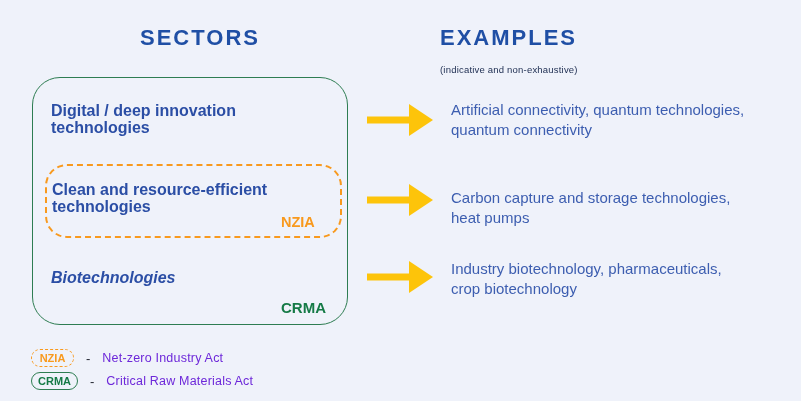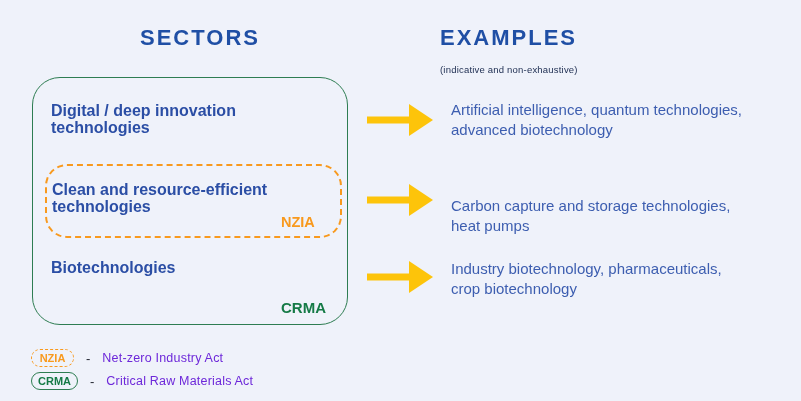--- a/index.html
+++ b/index.html
@@ -30,36 +30,36 @@
     border:2px dashed #f8991d;border-radius:22px;box-sizing:border-box;
   }
 
   
   .sector-label{
     position:absolute;color:#2b4ea5;font-weight:bold;
     font-size:16px;line-height:17px;white-space:nowrap;
   }
   .sector-digital{left:51px;top:102px;}
   .sector-clean{left:52px;top:181px;}
-  .sector-bio{left:51px;top:259px;}
+  .sector-bio{left:51px;top:269px;font-style:italic;}
 
   .tag{position:absolute;font-weight:bold;white-space:nowrap;}
   .nzia-tag{left:281px;top:214px;color:#f8991d;font-size:14.5px;}
   .crma-tag{left:281px;top:299px;color:#157a46;font-size:15px;}
 
   
   .arrow{position:absolute;left:367px;width:66px;height:32px;}
   .arrow-1{top:104px;} .arrow-2{top:184px;} .arrow-3{top:261px;}
 
   
   .example{
     position:absolute;left:451px;color:#3d5eb0;
     font-size:15px;line-height:20px;white-space:nowrap;
   }
-  .example-1{top:100px;} .example-2{top:196px;} .example-3{top:259px;}
+  .example-1{top:100px;} .example-2{top:188px;} .example-3{top:259px;}
 
   
   .legend-row{position:absolute;left:31px;display:flex;align-items:center;}
   .legend-row-1{top:349px;} .legend-row-2{top:372px;}
   .pill{
     font-size:11px;font-weight:bold;padding:2px 6px;border-radius:9px;
     white-space:nowrap;box-sizing:border-box;min-width:43px;text-align:center;
   }
   .pill-nzia{color:#f8991d;border:1.5px dashed #f8991d;}
   .pill-crma{color:#157a46;border:1.5px solid #2e7d52;}
@@ -106,22 +106,22 @@
   <svg class="arrow arrow-2" viewBox="0 0 66 32">
     <rect x="0" y="12.5" width="44" height="7" fill="#fdc40a"></rect>
     <polygon points="42,0 66,16 42,32" fill="#fdc40a"></polygon>
   </svg>
   <svg class="arrow arrow-3" viewBox="0 0 66 32">
     <rect x="0" y="12.5" width="44" height="7" fill="#fdc40a"></rect>
     <polygon points="42,0 66,16 42,32" fill="#fdc40a"></polygon>
   </svg>
 
   <div class="example example-1">
-    <div>Artificial intelligence, quantum technologies,</div>
-    <div>advanced biotechnology</div>
+    <div>Artificial connectivity, quantum technologies,</div>
+    <div>quantum connectivity</div>
   </div>
   <div class="example example-2">
     <div>Carbon capture and storage technologies,</div>
     <div>heat pumps</div>
   </div>
   <div class="example example-3">
     <div>Industry biotechnology, pharmaceuticals,</div>
     <div>crop biotechnology</div>
   </div>
 

